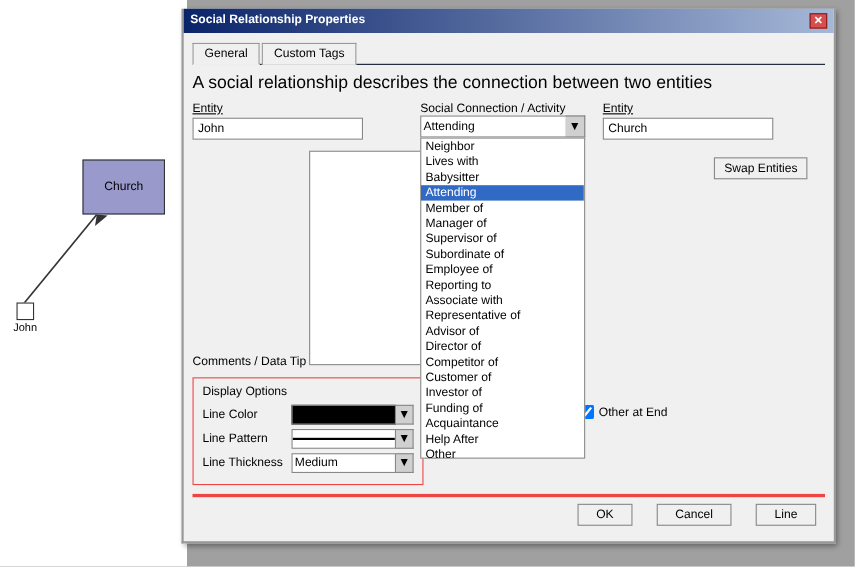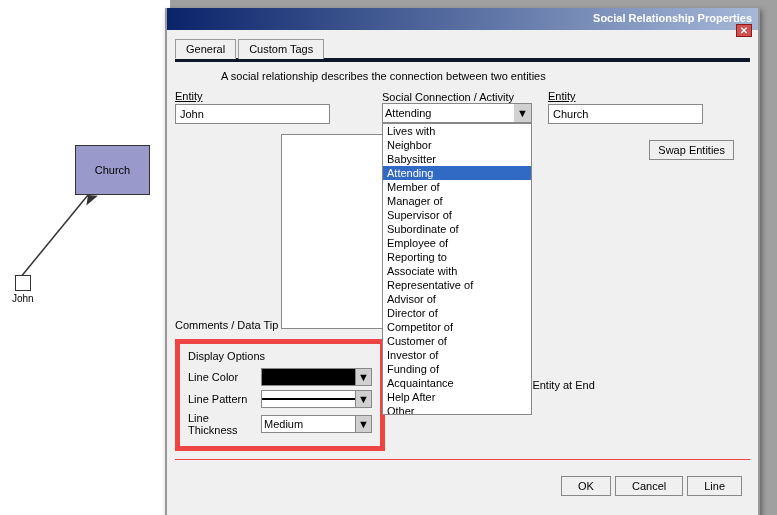--- a/index.html
+++ b/index.html
@@ -65,24 +65,23 @@
       background: #f0f0f0;
       border: 2px solid #999;
       border-top: none;
       box-shadow: 2px 2px 5px rgba(0,0,0,0.4);
     }
 
     .dialog-titlebar {
       background: linear-gradient(to right, #0a246a, #a6b8d8);
       padding: 4px 6px;
       display: flex;
-      align-items: flex-end;
+      align-items: flex-start;
       justify-content: space-between;
       height: 22px;
-      flex-direction: column;
     }
     .dialog-title {
       color: white;
       font-size: 11px;
       font-weight: bold;
     }
     .dialog-close-btn {
       width: 16px;
       height: 14px;
       background: #d4504e;
@@ -96,63 +95,62 @@
       font-weight: bold;
     }
 
     .dialog-body {
       padding: 8px;
     }
 
     
     .tabs {
       display: flex;
-      border-bottom: 4px solid #0f172a;
+      border-bottom: 1px solid #0f172a;
       margin-bottom: 8px;
     }
     .tab {
       padding: 3px 10px;
       border: 1px solid #999;
       border-bottom: none;
       background: #f0f0f0;
       cursor: pointer;
       font-size: 11px;
       margin-right: 2px;
       position: relative;
       bottom: -1px;
     }
     .tab.active {
       background: #f0f0f0;
       border-bottom: 1px solid #f0f0f0;
       z-index: 1;
     }
 
     .desc-text {
-      font-size: 11px;
+      font-size: 16px;
       margin-bottom: 8px;
       color: #000;
-      margin-left: 46px;
     }
 
     
     .swap-btn {
       position: absolute;
       right: 16px;
       top: 68px;
       padding: 3px 8px;
       background: #f0f0f0;
       border: 1px solid #888;
       cursor: pointer;
       font-size: 11px;
     }
 
     
     .entity-row {
       display: flex;
-      align-items: center;
+      align-items: flex-start;
       margin-bottom: 6px;
       position: relative;
     }
 
     .entity-section {
       display: flex;
       flex-direction: column;
     }
 
     .field-label {
@@ -243,21 +241,21 @@
       height: 195px;
       border: 1px solid #888;
       background: white;
       resize: none;
       font-size: 11px;
       padding: 2px;
     }
 
     
     .display-options {
-      border: 5px solid #ef4444;
+      border: 1px solid #ef4444;
       padding: 6px 8px;
       margin-top: 4px;
       width: 210px;
     }
     .display-options-title {
       font-size: 11px;
       margin-bottom: 6px;
     }
 
     .form-row {
@@ -309,23 +307,23 @@
       transform: translateY(-50%);
     }
     .checkbox-label {
       font-size: 11px;
     }
 
     
     .dialog-footer {
       display: flex;
       justify-content: flex-end;
-      padding: 16px 8px;
-      gap: 4px;
-      border-top: 1px solid #ef4444;
+      padding: 6px 8px;
+      gap: 22px;
+      border-top: 3px solid #ef4444;
       margin-top: 8px;
     }
     .footer-btn {
       padding: 3px 16px;
       border: 1px solid #888;
       background: #f0f0f0;
       cursor: pointer;
       font-size: 11px;
       min-width: 50px;
       text-align: center;
@@ -394,22 +392,22 @@
         <span class="field-label-no-underline">Social Connection / Activity</span>
         <div class="dropdown-container">
           <div style="display:flex; border:1px solid #888; background:white; width:150px; height:20px; align-items:center; padding:0 2px; font-size:11px; cursor:pointer;">
             <span style="flex:1;">Attending</span>
           </div>
           <div class="dropdown-arrow">▼</div>
 
           
           <div class="dropdown-list-container">
             <ul class="dropdown-list">
+              <li>Neighbor</li>
               <li>Lives with</li>
-              <li>Neighbor</li>
               <li>Babysitter</li>
               <li class="selected">Attending</li>
               <li>Member of</li>
               <li>Manager of</li>
               <li>Supervisor of</li>
               <li>Subordinate of</li>
               <li>Employee of</li>
               <li>Reporting to</li>
               <li>Associate with</li>
               <li>Representative of</li>
@@ -426,21 +424,21 @@
           </div>
         </div>
       </div>
 
       <div class="entity-section entity-right" style="margin-left:8px;">
         <span class="field-label">Entity</span>
         <input type="text" class="text-input" value="Church" style="width: 155px;">
       </div>
     </div>
 
-    <div style="display:flex; margin-top:4px; gap:4px;">
+    <div style="display:flex; margin-top:4px; gap:16px;">
       <div>
 
         <div class="comments-section">
           <span class="field-label-no-underline">Comments / Data Tip</span>
           <textarea class="comments-textarea" style=""></textarea>
         </div>
 
         <div class="display-options">
           <div class="display-options-title">Display Options</div>
 
@@ -470,21 +468,21 @@
               </div>
               <div class="dropdown-arrow-sm">▼</div>
             </div>
           </div>
         </div>
       </div>
 
       <div style="display:flex; align-items:flex-end; margin-left:20px; margin-bottom:60px;">
         <div style="display:flex; align-items:center; gap:4px;">
           <input type="checkbox" checked="" style="width: 13px; height: 13px;">
-          <span class="checkbox-label">Entity at End</span>
+          <span class="checkbox-label">Other at End</span>
         </div>
       </div>
     </div>
 
     <div class="dialog-footer">
       <button class="footer-btn">OK</button>
       <button class="footer-btn">Cancel</button>
       <button class="footer-btn">Line</button>
     </div>
   </div>

